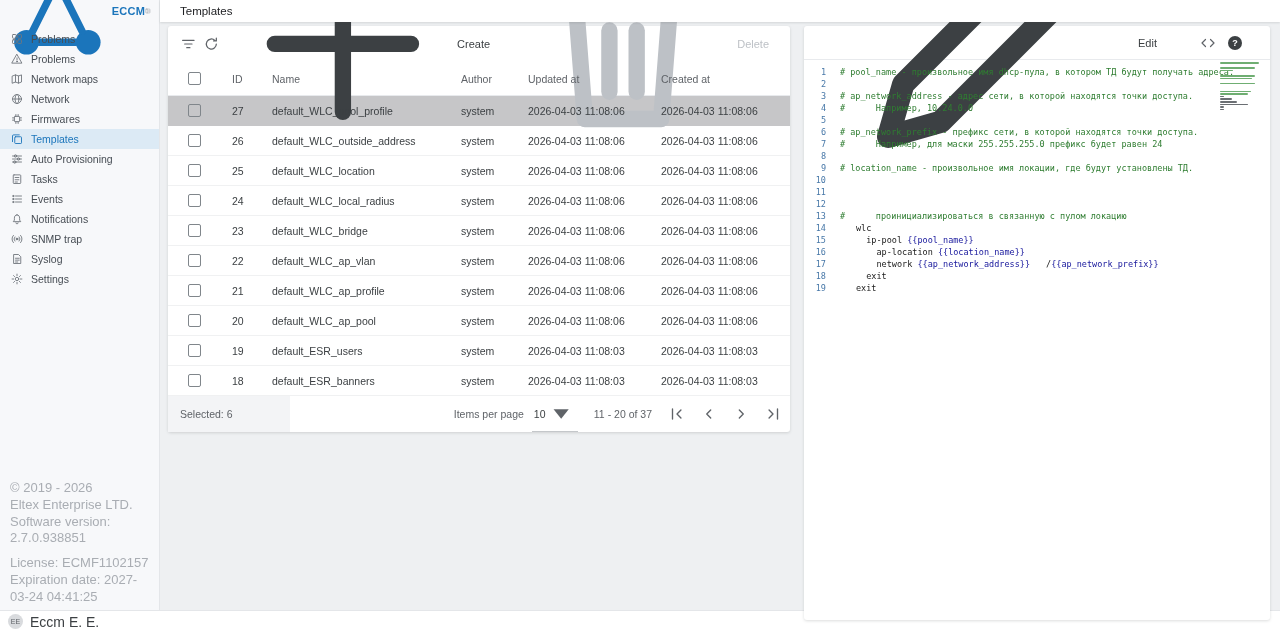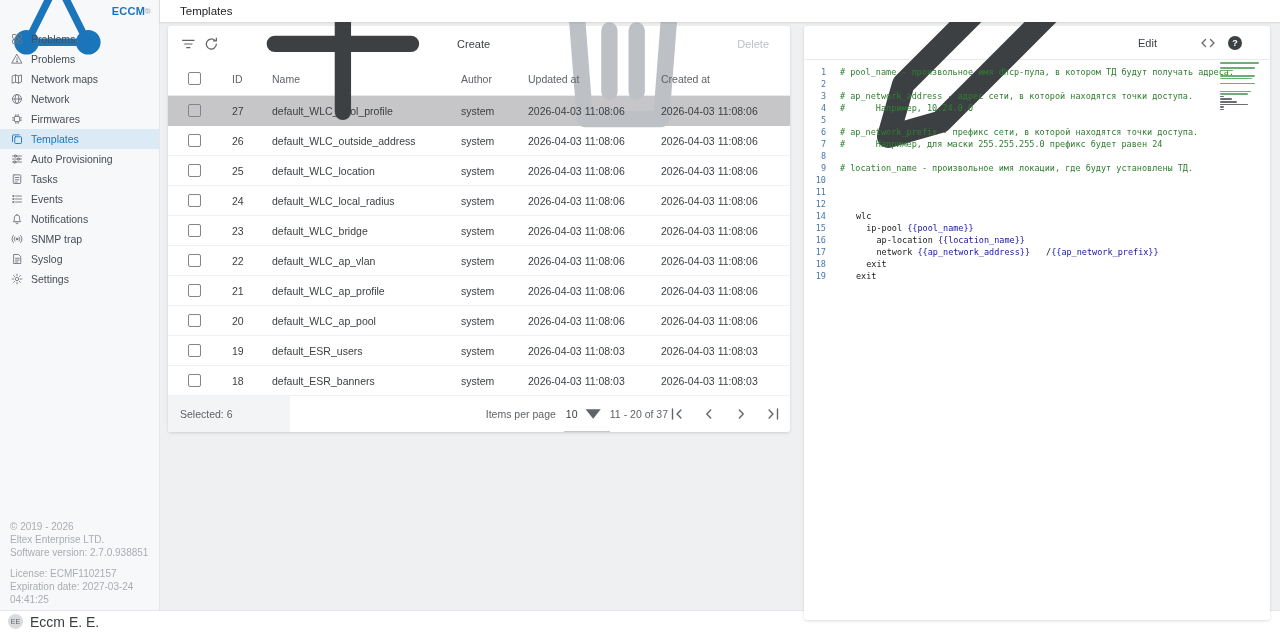--- a/index.html
+++ b/index.html
@@ -21,21 +21,21 @@
   .logo { display: flex; align-items: center; gap: 5px; color: var(--accent-blue, #1b75bb); font-weight: bold; font-size: 11px; letter-spacing: .3px; }
   .logo svg { width: 13px; height: 13px; }
   .collapse-btn { width: 14px; height: 14px; color: #8a9097; cursor: pointer; }
   .collapse-btn svg { width: 14px; height: 14px; }
   .nav { margin-top: 7px; }
   .nav-item { height: 20px; display: flex; align-items: center; gap: 8px; padding: 0 11px; font-size: 10.5px; color: #474d54; cursor: pointer; }
   .nav-icon { width: 12px; height: 12px; color: #70767d; flex: none; display: flex; }
   .nav-icon svg { width: 12px; height: 12px; }
   .nav-item.active { background: var(--active-item-bg, #dceaf5); color: var(--accent-blue, #1272ab); }
   .nav-item.active .nav-icon { color: var(--accent-blue, #1272ab); }
-  .sb-footer { position: absolute; left: 0; right: 0; bottom: 4px; padding: 0 10px; font-size: 10px; line-height: 1.3; color: #a9adb3; }
+  .sb-footer { position: absolute; left: 0; right: 0; bottom: 4px; padding: 0 10px; font-size: 13px; line-height: 1.3; color: #a9adb3; }
   .sb-footer .grp { margin-top: 8px; }
 
   
   .main { flex: 1; display: flex; flex-direction: column; min-width: 0; }
   .topbar { height: 22px; background: #fff; box-shadow: 0 1px 2px rgba(60,64,67,.15); display: flex; align-items: center; padding: 0 20px; position: relative; z-index: 2; }
   .page-title { font-size: 11.5px; color: #202124; }
   .content { flex: 1; position: relative; background: #eef0f2; }
 
   .card { background: #fff; border-radius: 3px; box-shadow: 0 1px 3px rgba(60,64,67,.18); }
 
@@ -51,21 +51,21 @@
   .thead, .trow { display: grid; grid-template-columns: 52px 40px 189px 67px 133px 1fr; align-items: center; }
   .thead { height: 34px; border-bottom: 1px solid #e8eaed; color: #5f6368; font-size: 10.5px; }
   .trow { height: 30px; border-bottom: 1px solid #f0f1f2; font-size: 10.5px; color: #3c4043; cursor: pointer; }
   .trow.selected { background: var(--selected-row-bg, #c6c6c8); border-bottom-color: var(--selected-row-bg, #c6c6c8); }
   .cell { padding-left: 12px; white-space: nowrap; overflow: hidden; }
   .c-check { display: flex; justify-content: center; padding-left: 0; }
   .checkbox { width: 13px; height: 13px; border: 1.5px solid #80868b; border-radius: 2px; display: inline-block; background: transparent; cursor: pointer; }
 
   .tfoot { height: 36px; display: flex; align-items: center; font-size: 10.5px; color: #5f6368; }
   .sel-chip { height: 100%; width: 122px; background: #f3f4f6; display: flex; align-items: center; padding: 0 12px; flex: none; }
-  .tfoot-right { margin-left: auto; display: flex; align-items: center; padding-right: 8px; }
+  .tfoot-right { margin-left: auto; display: flex; align-items: center; gap: 16px; padding-right: 8px; }
   .ipp { display: flex; align-items: center; gap: 8px; }
   .select { width: 46px; display: flex; align-items: center; justify-content: space-between; border-bottom: 1px solid #c4c7ca; padding: 2px 2px; cursor: pointer; color: #3c4043; }
   .select svg { width: 9px; height: 9px; color: #5f6368; }
   .pager { display: flex; align-items: center; gap: 14px; }
   .pager .icon-btn { width: 18px; height: 18px; }
   .pager .icon-btn svg { width: 13px; height: 13px; }
 
   
   .editor-card { position: absolute; left: 644px; top: 4px; width: 466px; height: 594px; display: flex; flex-direction: column; }
   .ed-header { height: 34px; flex: none; border-bottom: 1px solid #e8eaed; display: flex; align-items: center; padding: 0 28px; }
@@ -494,20 +494,21 @@
               <div class="code-row"><span class="ln">3</span><span class="code-text"><span class="seg-comment"># ap_network_address - адрес сети, в которой находятся точки доступа.</span></span></div>
               <div class="code-row"><span class="ln">4</span><span class="code-text"><span class="seg-comment">#      Например, 10.24.0.0</span></span></div>
               <div class="code-row"><span class="ln">5</span><span class="code-text"> </span></div>
               <div class="code-row"><span class="ln">6</span><span class="code-text"><span class="seg-comment"># ap_network_prefix - префикс сети, в которой находятся точки доступа.</span></span></div>
               <div class="code-row"><span class="ln">7</span><span class="code-text"><span class="seg-comment">#      Например, для маски 255.255.255.0 префикс будет равен 24</span></span></div>
               <div class="code-row"><span class="ln">8</span><span class="code-text"> </span></div>
               <div class="code-row"><span class="ln">9</span><span class="code-text"><span class="seg-comment"># location_name - произвольное имя локации, где будут установлены ТД.</span></span></div>
               <div class="code-row"><span class="ln">10</span><span class="code-text"> </span></div>
               <div class="code-row"><span class="ln">11</span><span class="code-text"> </span></div>
               <div class="code-row"><span class="ln">12</span></div>
+              <div class="code-row"><span class="ln">13</span><span class="code-text"><span class="seg-comment">#      проинициализироваться в связанную с пулом локацию</span></span></div>
               <div class="code-row"><span class="ln">14</span><span class="code-text"><span class="seg-plain">wlc</span></span></div>
               <div class="code-row"><span class="ln">15</span><span class="code-text"><span class="seg-plain">  ip-pool </span><span class="seg-var">{{pool_name}}</span></span></div>
               <div class="code-row"><span class="ln">16</span><span class="code-text"><span class="seg-plain">    ap-location </span><span class="seg-var">{{location_name}}</span></span></div>
               <div class="code-row"><span class="ln">17</span><span class="code-text"><span class="seg-plain">    network </span><span class="seg-var">{{ap_network_address}}</span><span class="seg-plain">/</span><span class="seg-var">{{ap_network_prefix}}</span></span></div>
               <div class="code-row"><span class="ln">18</span><span class="code-text"><span class="seg-plain">  exit</span></span></div>
               <div class="code-row"><span class="ln">19</span><span class="code-text"><span class="seg-plain">exit</span></span></div>
             </div>
           <div class="minimap">
               <div class="mm-line" style="width: 39px; background: rgb(111, 174, 114);"></div>
               <div class="mm-line"></div>

